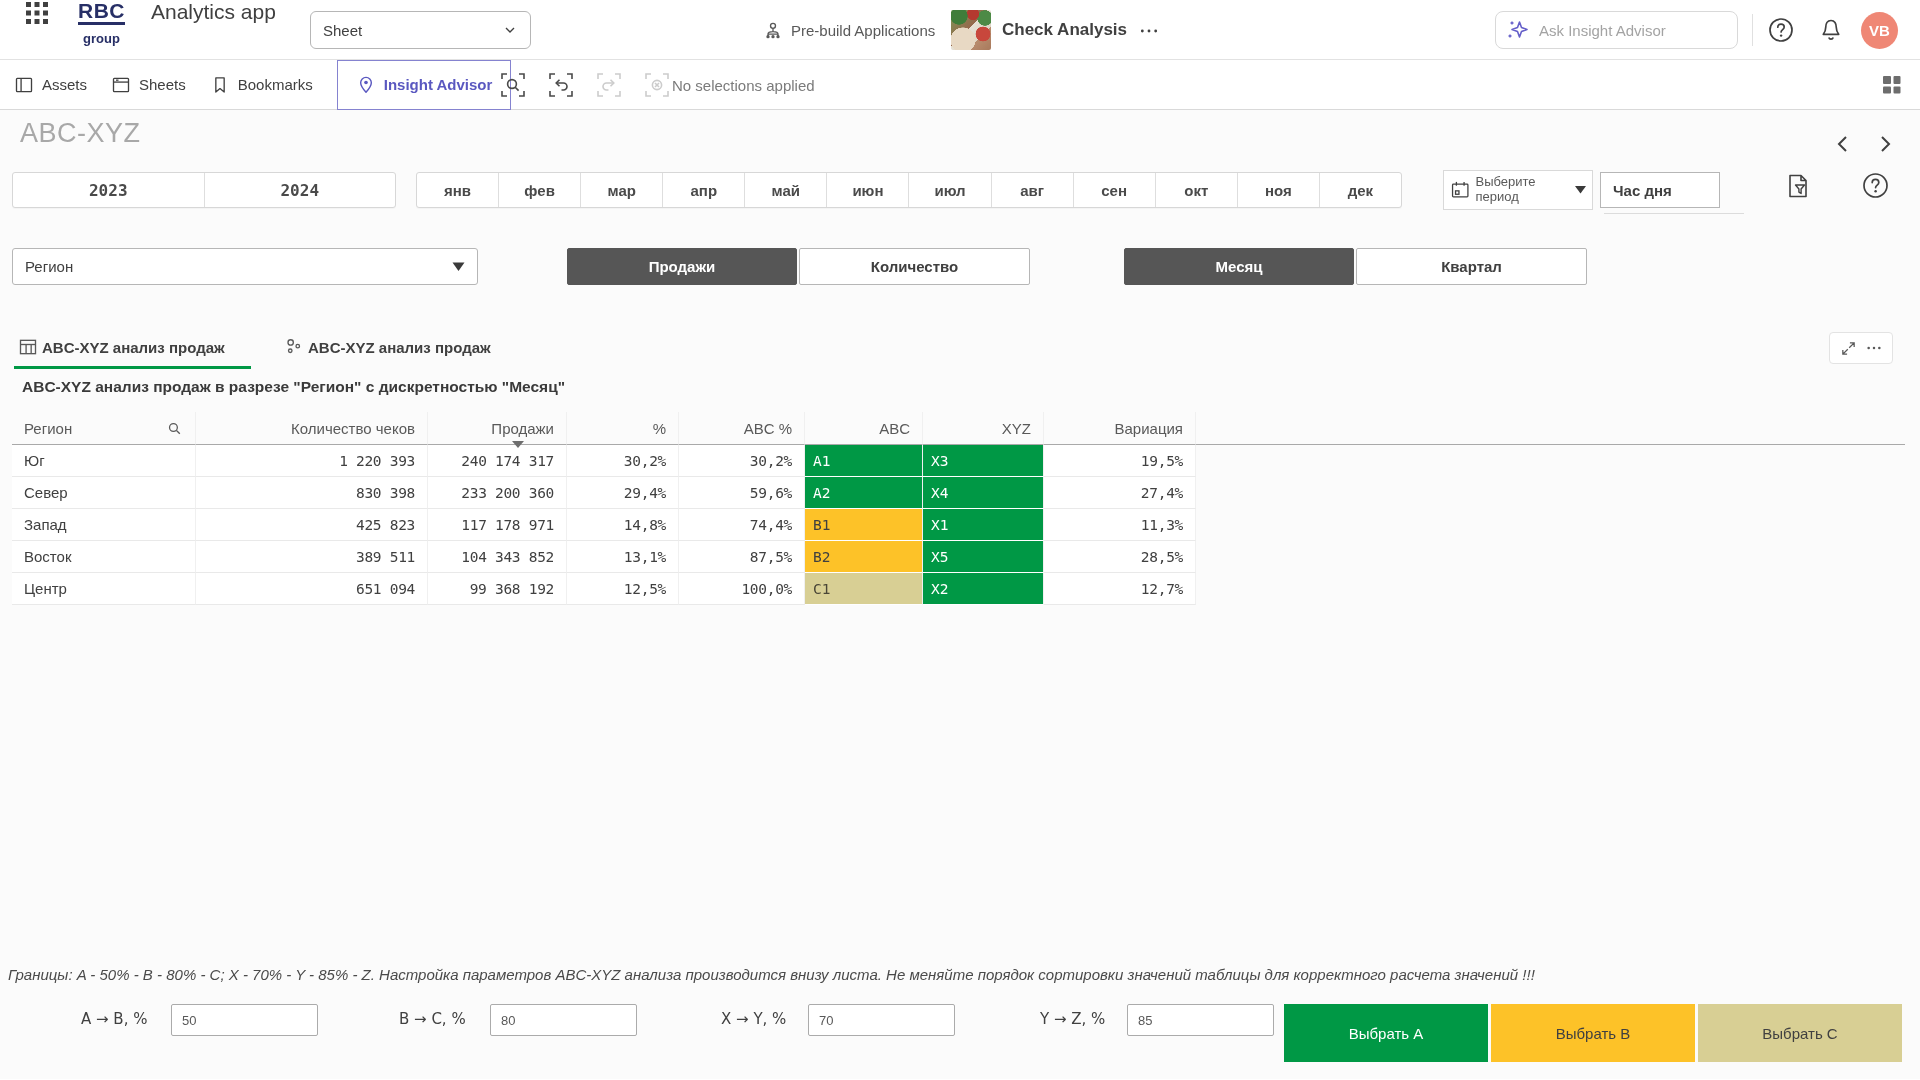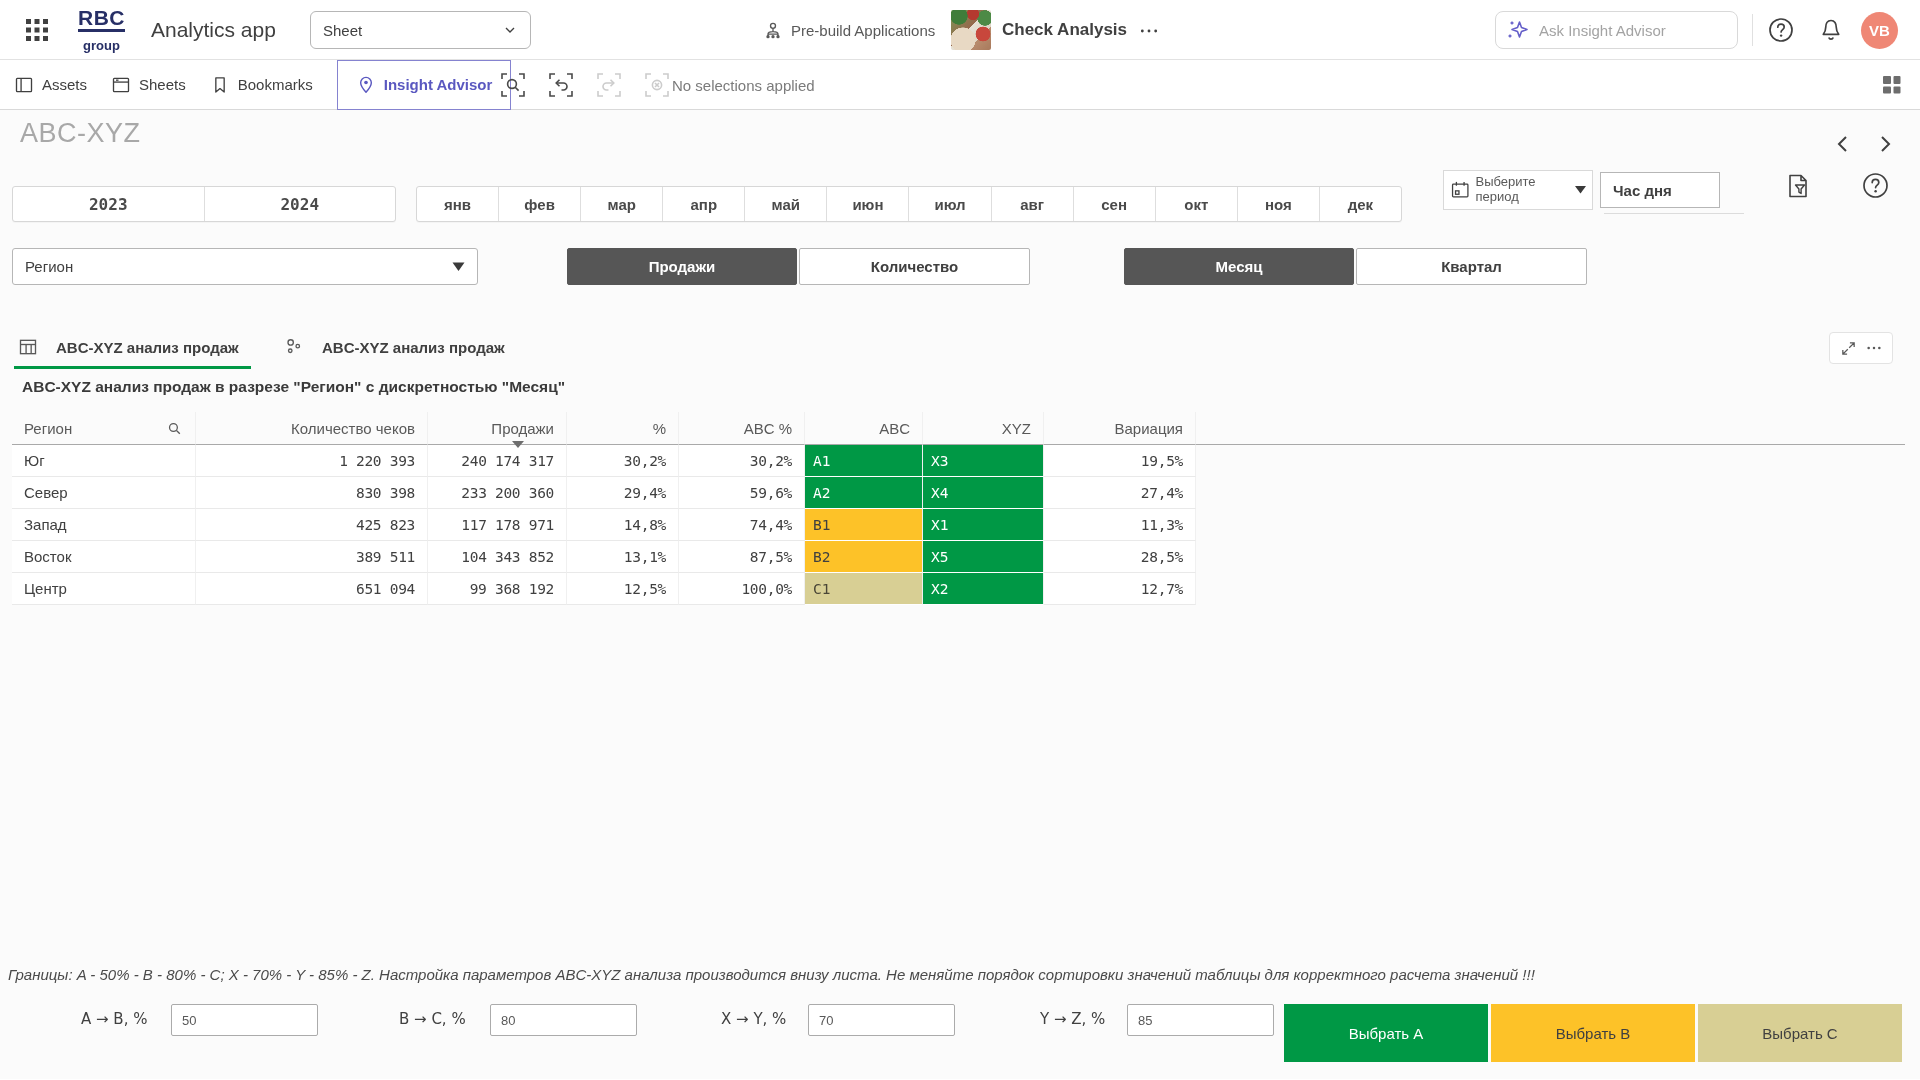--- a/index.html
+++ b/index.html
@@ -1,20 +1,20 @@
 <!DOCTYPE html>
 <html><head>
 <meta charset="utf-8">
 <style>
   *{box-sizing:border-box;margin:0;padding:0}
   html,body{width:1920px;height:1080px;overflow:hidden}
   body{font-family:"Liberation Sans",sans-serif;color:#404040;background:#fff}
 
   
-  .topbar{height:60px;display:flex;align-items:center;border-bottom:1px solid #e2e2e2;position:relative;background:#fff}
+  .topbar{height:60px;display:flex;align-items:flex-start;border-bottom:1px solid #e2e2e2;position:relative;background:#fff}
   .gridmenu{width:26px;height:26px;margin-left:24px;cursor:pointer}
   .rbc{margin-left:28px;color:#272f66;line-height:1;cursor:default;text-align:center}
   .rbc .l1{font-weight:bold;font-size:21px;letter-spacing:.5px;border-bottom:3px solid #272f66;display:inline-block;padding-bottom:1px}
   .rbc .l2{display:block;font-weight:bold;font-size:13px;margin-top:7px}
   .apptitle{margin-left:26px;font-size:21px;color:#404040}
   .sheetsel{position:absolute;left:310px;top:11px;width:221px;height:38px;border:1px solid #b6b6b6;border-radius:6px;display:flex;align-items:center;padding:10px 12px;font-size:15px;cursor:pointer;background:#fff}
   .sheetsel svg{margin-left:auto}
   .prebuild{position:absolute;left:763px;top:0;height:60px;display:flex;align-items:center;color:#595959;font-size:15px;cursor:pointer}
   .prebuild svg{margin-right:8px}
   .thumb{position:absolute;left:951px;top:10px;width:40px;height:40px;border-radius:2px;cursor:pointer;
@@ -46,21 +46,21 @@
   .selstatus{position:absolute;left:672px;top:0;height:50px;display:flex;align-items:center;font-size:15px;color:#7b7b7b}
   .layoutbtn{position:absolute;left:1880px;top:13px;width:24px;height:24px;cursor:pointer}
 
   
   .main{position:relative;height:969px;background:#fbfbfb}
   .sheettitle{position:absolute;left:20px;top:8px;font-size:27px;color:#a8a8a8;letter-spacing:.5px}
   .navchev{position:absolute;top:22px;width:24px;height:24px;cursor:pointer}
   .navprev{left:1832px}.navnext{left:1872px}
 
   
-  .seg{position:absolute;top:76px;height:36px;display:flex;border:1px solid #d7d7d7;border-radius:3px;background:#fff;box-shadow:0 1px 1px rgba(0,0,0,.03)}
+  .seg{position:absolute;top:62px;height:36px;display:flex;border:1px solid #d7d7d7;border-radius:3px;background:#fff;box-shadow:0 1px 1px rgba(0,0,0,.03)}
   .seg .opt{flex:1;display:flex;align-items:center;justify-content:center;font-weight:bold;font-size:15px;color:#4a4a4a;border-right:1px solid #dedede;cursor:pointer;white-space:nowrap}
   .seg .opt:last-child{border-right:none}
   .seg.years{left:12px;width:384px}
   .seg.years .opt{font-family:"DejaVu Sans Mono",monospace;font-size:16px}
   .seg.months{left:416px;width:986px}
   .period{position:absolute;left:1443px;top:60px;width:150px;height:40px;border:1px solid #d9d9d9;background:#fff;display:flex;align-items:center;padding:0 6px;cursor:pointer}
   .period .ptxt{font-size:13px;color:#595959;line-height:1.15;margin-left:5px}
   .period .caret{margin-left:auto;font-size:0}
   .hourbox{position:absolute;left:1600px;top:62px;width:120px;height:36px;border:1px solid #b6b6b6;background:#fff;display:flex;align-items:center;padding:0 12px;font-weight:bold;font-size:15px;cursor:pointer}
   .hourunder{position:absolute;left:1604px;top:103px;width:140px;height:1px;background:#dcdcdc}
@@ -70,21 +70,21 @@
   
   .regionsel{position:absolute;left:12px;top:138px;width:466px;height:37px;border:1px solid #b6b6b6;border-radius:3px;background:#fff;display:flex;align-items:center;padding:0 12px;font-size:15px;cursor:pointer}
   .regionsel svg{margin-left:auto}
   .togglebtn{position:absolute;top:138px;height:37px;display:flex;align-items:center;justify-content:center;font-weight:bold;font-size:15px;border-radius:2px;cursor:pointer}
   .togglebtn.on{background:#565656;color:#fff;border:1px solid #565656}
   .togglebtn.off{background:#fff;color:#404040;border:1px solid #b6b6b6}
   .t-sales{left:567px;width:230px}.t-qty{left:799px;width:231px}
   .t-month{left:1124px;width:230px}.t-quarter{left:1356px;width:231px}
 
   
-  .tab{position:absolute;top:220px;height:34px;display:flex;align-items:center;gap:18px;font-weight:bold;font-size:15px;color:#404040;cursor:pointer}
+  .tab{position:absolute;top:220px;height:34px;display:flex;align-items:center;gap:4px;font-weight:bold;font-size:15px;color:#404040;cursor:pointer}
   .tab1{left:18px}.tab2{left:284px}
   .tabline{position:absolute;left:14px;top:256px;width:237px;height:3px;background:#009845}
   .expandctl{position:absolute;left:1829px;top:222px;width:64px;height:32px;border:1px solid #e3e3e3;border-radius:4px;background:#fff;display:flex;align-items:center;justify-content:space-evenly}
   .expandctl span{cursor:pointer;display:flex}
 
   .objtitle{position:absolute;left:22px;top:268px;font-weight:bold;font-size:15.5px;color:#3a3a3a}
 
   
   .grid{position:absolute;left:12px;top:302px;display:grid;grid-template-columns:184px 232px 139px 112px 126px 118px 121px 152px 709px;background:transparent}
   .cell{height:32px;display:flex;align-items:center;padding:0 12px;font-size:15px;border-bottom:1px solid #e9e9e9;border-right:1px solid #f0f0f0;background:#fff}

